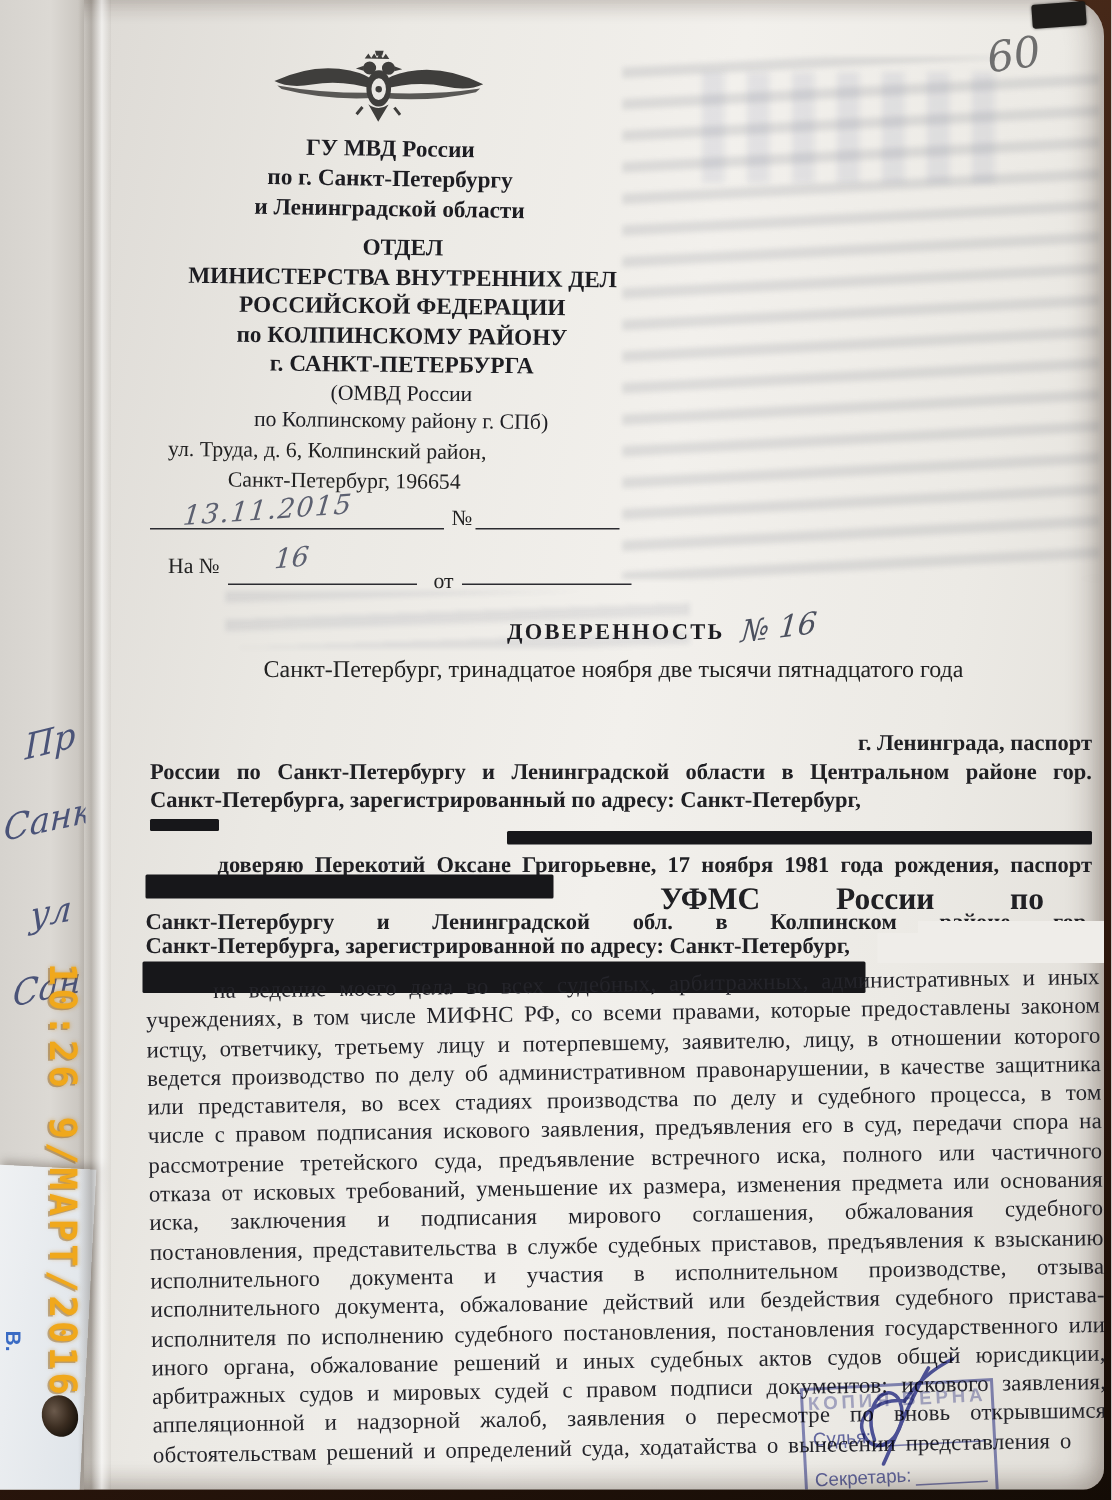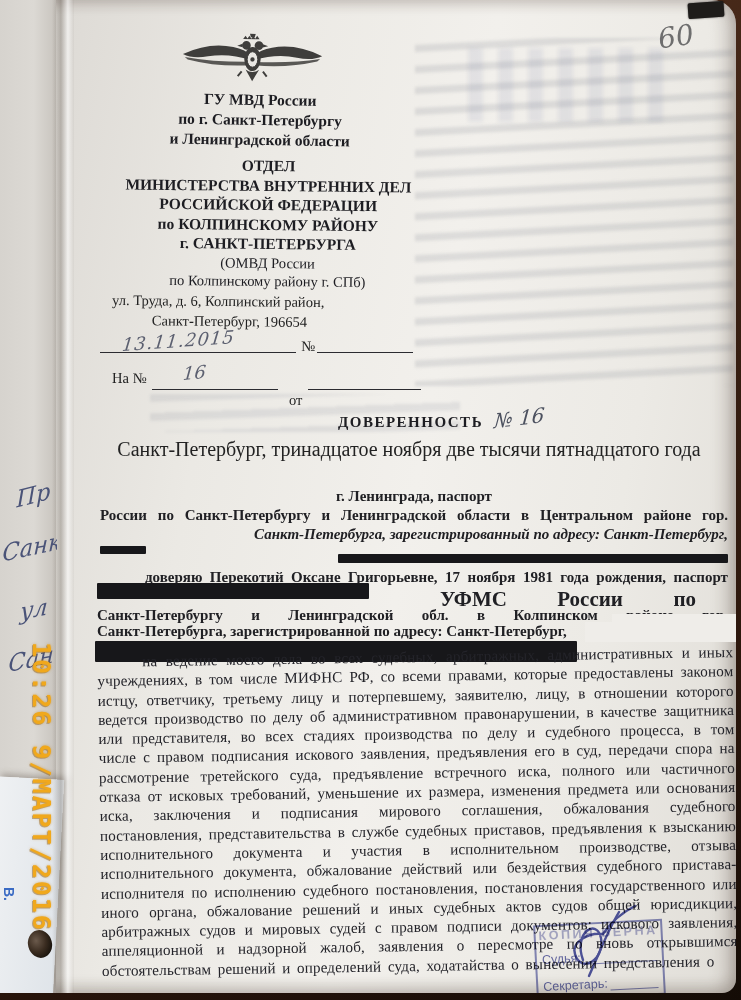--- a/index.html
+++ b/index.html
@@ -52,21 +52,21 @@
 
   .hand { position:absolute; font-style:italic; color:#5c6070;
           font-family:"DejaVu Serif","Liberation Serif",serif; }
   .hand-date { left:122px; top:330px; font-size:18px; transform:rotate(-4deg) skewX(-10deg); letter-spacing:1px; }
   .hand-16  { left:183px; top:362px; font-size:18px; transform:rotate(-5deg) skewX(-10deg); }
   .hand-no16{ left:494px; top:406px; font-size:20px; transform:rotate(-7deg) skewX(-12deg); color:#4c515f; }
 
   .title { position:absolute; left:95px; right:10px; top:414px; text-align:center;
            font-weight:700; font-size:15px; letter-spacing:1.5px; color:#1d1d22; }
   .subtitle { position:absolute; left:92px; right:10px; top:438px; text-align:center;
-           font-size:20px; color:#222; }
+           font-size:16px; color:#222; }
 
   
   .bline { position:absolute; left:100px; right:8px; height:19px;
            font-size:15px; line-height:19px; font-weight:700; color:#202024;
            text-align:justify; white-space:nowrap; }
   .jlast { text-align:justify; text-align-last:justify; white-space:normal; }
   .ind55 { padding-left:55px; }
   .ind45 { padding-left:45px; }
 
   .redaction { position:absolute; background:#17171a; border-radius:1px; }
@@ -174,30 +174,30 @@
     </div>
 
     <div class="hand hand-date">13.11.2015</div>
     <div class="rule" style="left:100px; top:352px; width:196px;"></div>
     <div class="plain" style="left:301px; top:338px;">№</div>
     <div class="rule" style="left:317px; top:352px; width:96px;"></div>
 
     <div class="plain" style="left:112px; top:370px;">На №</div>
     <div class="hand hand-16">16</div>
     <div class="rule" style="left:152px; top:389px; width:126px;"></div>
-    <div class="plain" style="left:289px; top:392px;">от</div>
+    <div class="plain" style="left:289px; top:380px;">от</div>
     <div class="rule" style="left:308px; top:389px; width:113px;"></div>
 
     <div class="title">ДОВЕРЕННОСТЬ</div>
     <div class="hand hand-no16">№ 16</div>
     <div class="subtitle">Санкт-Петербург,  тринадцатое ноября две тысячи пятнадцатого года</div>
 
-    <div class="bline" style="top:487px; text-align:center;">г. Ленинграда, паспорт</div>
+    <div class="bline" style="top:487px; text-align:right;">г. Ленинграда, паспорт</div>
     <div class="bline jlast" style="top:506px;">России по Санкт-Петербургу и Ленинградской области в Центральном районе гор.</div>
-    <div class="bline" style="top:525px; text-align:right;font-style:italic;">Санкт-Петербурга, зарегистрированный по адресу: Санкт-Петербург,</div>
+    <div class="bline" style="top:525px; text-align:left;">Санкт-Петербурга, зарегистрированный по адресу: Санкт-Петербург,</div>
     <div class="redaction" style="left:100px; top:546px; width:46px; height:8px;"></div>
     <div class="redaction" style="left:338px; top:554px; width:390px; height:9px;"></div>
 
     <div class="bline jlast ind45" style="top:568px;">доверяю Перекотий Оксане Григорьевне, 17 ноября 1981 года рождения, паспорт</div>
     <div class="redaction" style="left:97px; top:583px; width:272px; height:16px;"></div>
     <div class="ufms">УФМС России по</div>
     <div class="bline jlast" style="top:606px; left:97px;">Санкт-Петербургу и Ленинградской обл. в Колпинском районе гор.</div>
     <div class="whitebox" style="left:612px; top:614px; width:129px; height:18px;"></div>
     <div class="bline" style="top:622px; left:97px; text-align:left;">Санкт-Петербурга, зарегистрированной по адресу: Санкт-Петербург,</div>
     <div class="whitebox" style="left:585px; top:622px; width:156px; height:20px;"></div>

